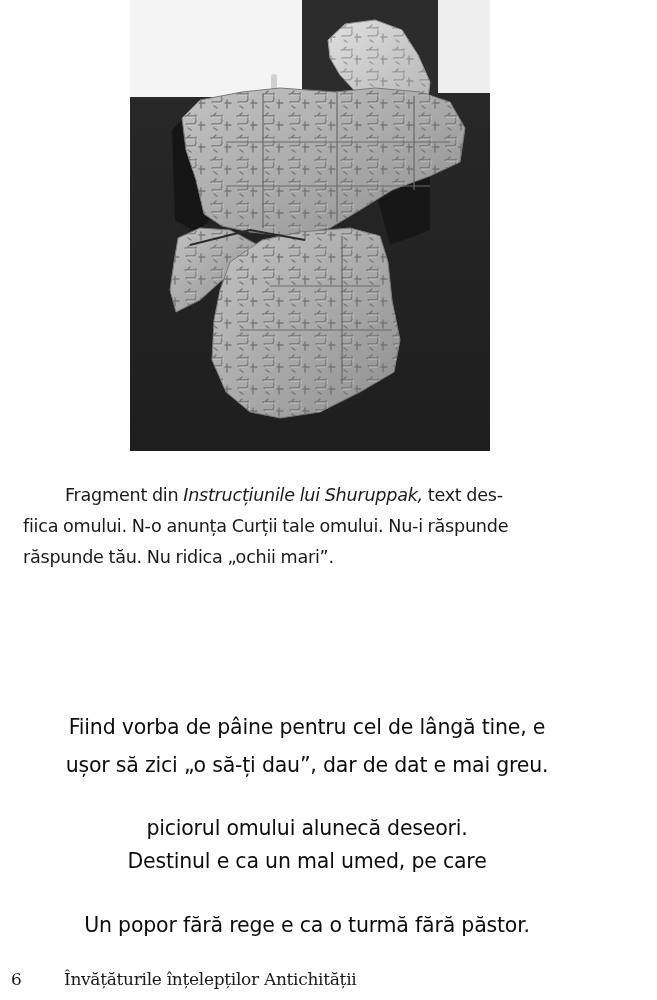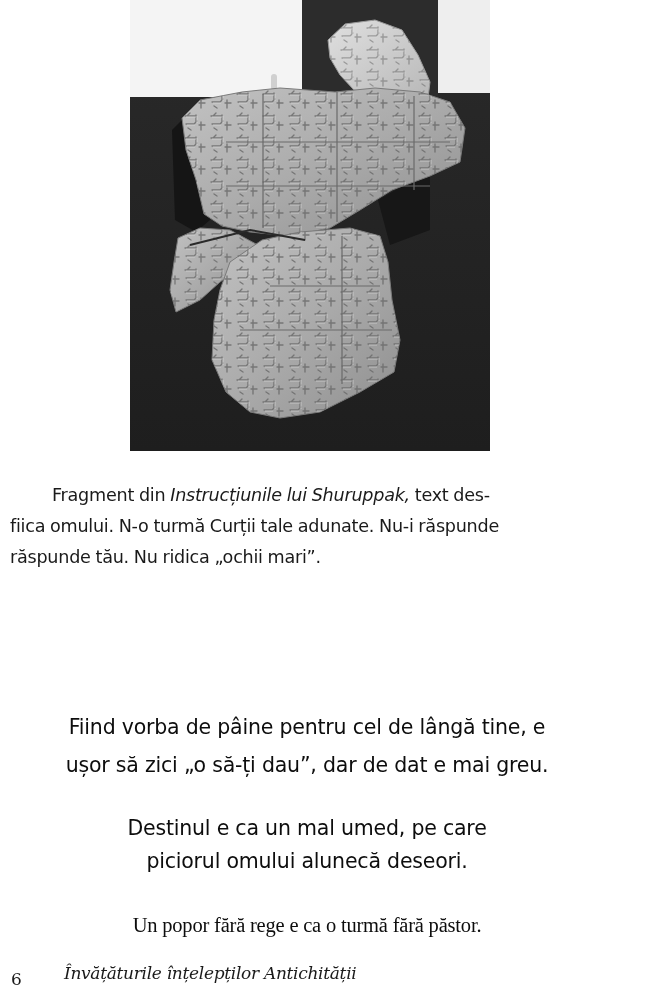--- a/index.html
+++ b/index.html
@@ -20,21 +20,21 @@
       top: 0;
       width: 360px;
       height: 451px;
       background: #262626;
       overflow: hidden;
     }
     .photo svg { display: block; }
 
     .caption {
       position: absolute;
-      left: 10px;
+      left: 23px;
       top: 480px;
       width: 580px;
       font-family: "DejaVu Sans", sans-serif;
       font-size: 17.6px;
       line-height: 31px;
       color: #1a1a1a;
       text-align: justify;
       letter-spacing: -0.25px;
       word-spacing: -0.5px;
     }
@@ -49,42 +49,41 @@
       width: 602px;
       text-align: center;
       font-family: "DejaVu Sans", sans-serif;
       font-size: 20.5px;
       color: #0d0d0d;
       letter-spacing: -0.2px;
     }
     .quote-line { display: block; white-space: nowrap; padding-left: 12px; }
     .q1 { top: 708px; line-height: 38px; }
     .q2 { top: 812px; line-height: 33px; }
-    .q3 { top: 909px; line-height: 33px; font-family: Liberation Serif, serif; }
+    .q3 { top: 909px; line-height: 33px; }
 
     .footer {
       position: absolute;
       left: 0;
       top: 963px;
       width: 657px;
       height: 32px;
       font-family: "DejaVu Serif", serif;
       font-size: 17px;
       color: #1a1a1a;
     }
     .page-number {
       position: absolute;
       left: 11px;
       top: 6px;
     }
     .running-title {
       position: absolute;
       left: 64px;
-      top: 0;
-      font-style: italic;
+      top: 6px;
       letter-spacing: -0.3px;
     }
   </style>
 </head>
 <body>
 
 <div class="photo">
   <svg width="360" height="451" viewBox="0 0 360 451">
     <defs>
       <linearGradient id="bgGrad" x1="0" y1="0" x2="0" y2="1">
@@ -134,33 +133,33 @@
 
     <path d="M60 245 L120 230 L175 240" stroke="#2a2a2a" stroke-width="2" fill="none"></path>
   </svg>
 </div>
 
 <div class="caption">
   <p>
     <span class="line indent">
       <span>Fragment din </span><em>Instrucțiunile lui Shuruppak,</em><span> text des-</span>
     </span>
-    <span class="line">fiica omului. N-o turmă Curții tale adunate. Nu-i răspunde</span>
+    <span class="line">fiica omului. N-o anunța Curții tale omului. Nu-i răspunde</span>
     <span class="line">răspunde tău. Nu ridica „ochii mari”.</span>
   </p>
 </div>
 
 <div class="quotes q1">
   <span class="quote-line">Fiind vorba  de pâine pentru cel de lângă tine, e</span>
   <span class="quote-line">ușor să zici „o să-ți dau”, dar de dat e mai greu.</span>
 </div>
 
 <div class="quotes q2">
+  <span class="quote-line">piciorul omului alunecă deseori.</span>
   <span class="quote-line">Destinul e ca un mal umed, pe care</span>
-  <span class="quote-line">piciorul omului alunecă deseori.</span>
 </div>
 
 <div class="quotes q3">
   <span class="quote-line">Un popor fără rege e ca o turmă fără păstor.</span>
 </div>
 
 <div class="footer">
   <span class="page-number">6</span>
   <span class="running-title">Învățăturile înțelepților Antichității</span>
 </div>

